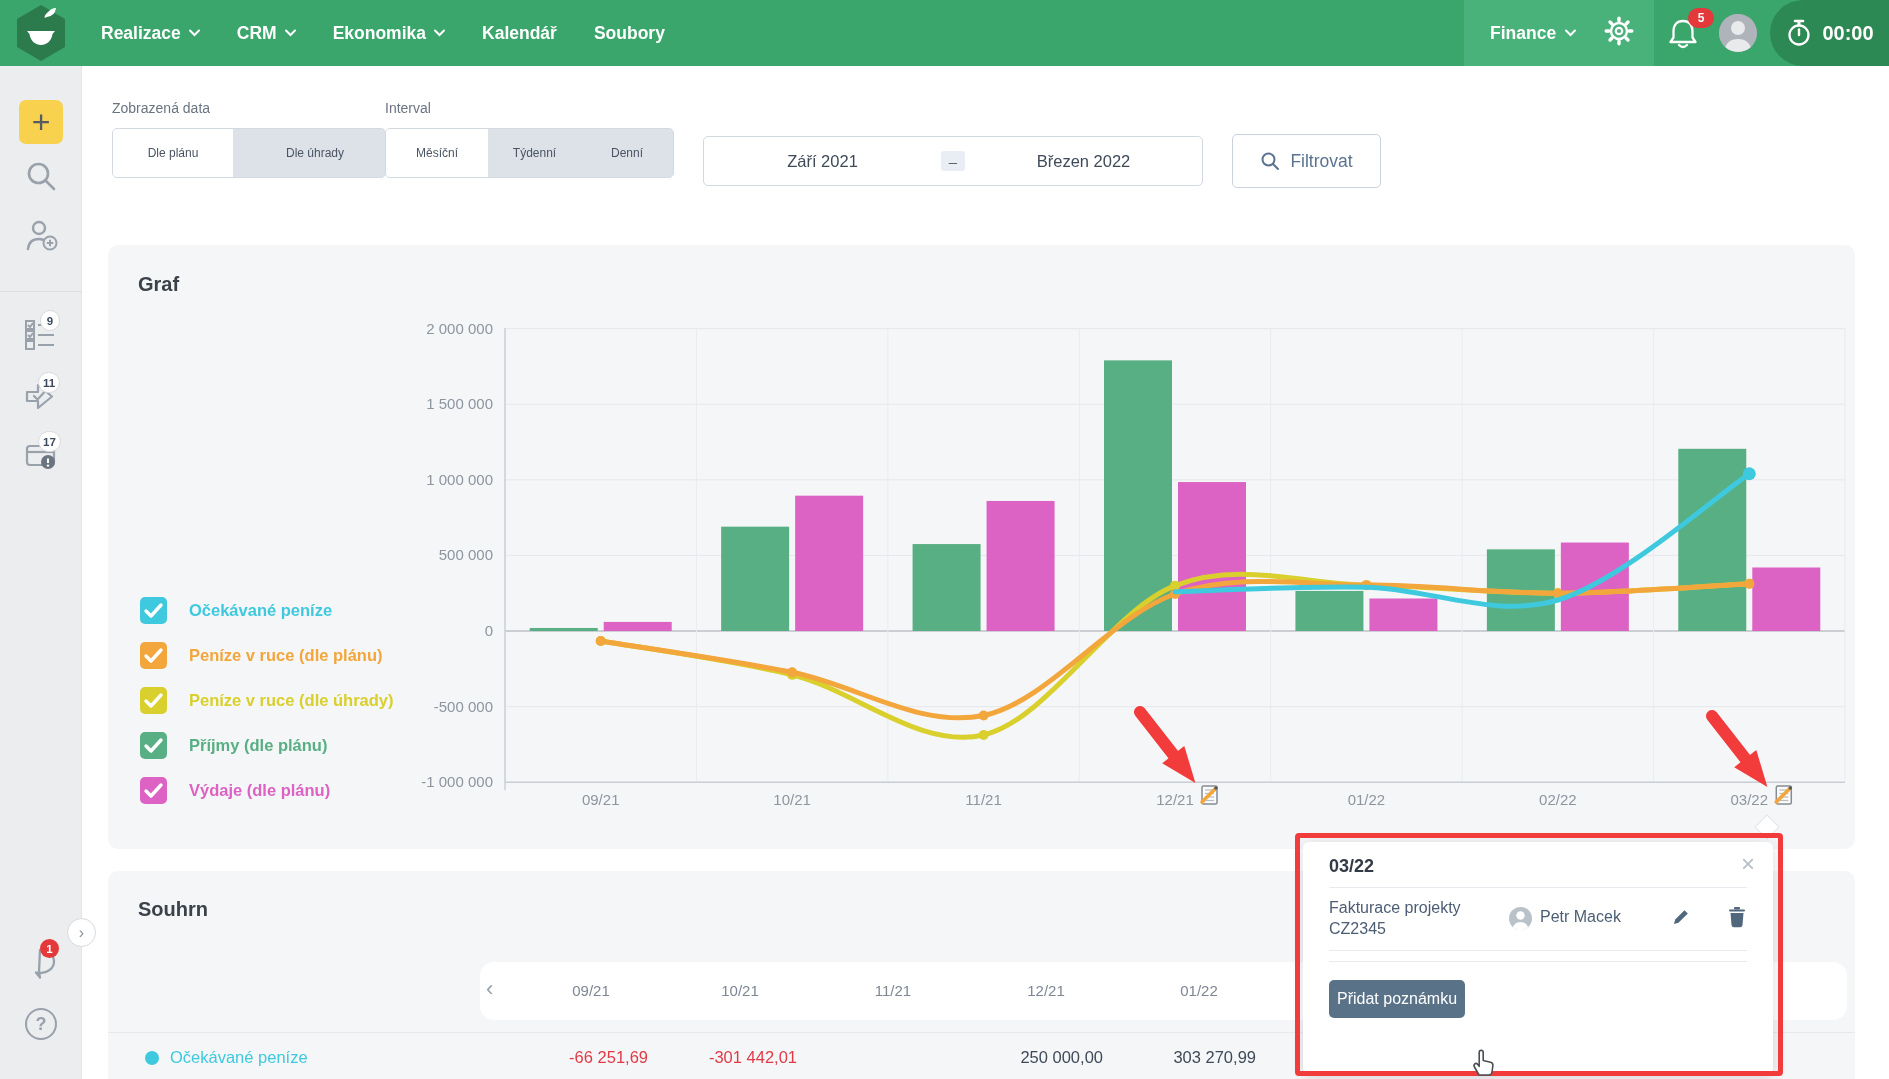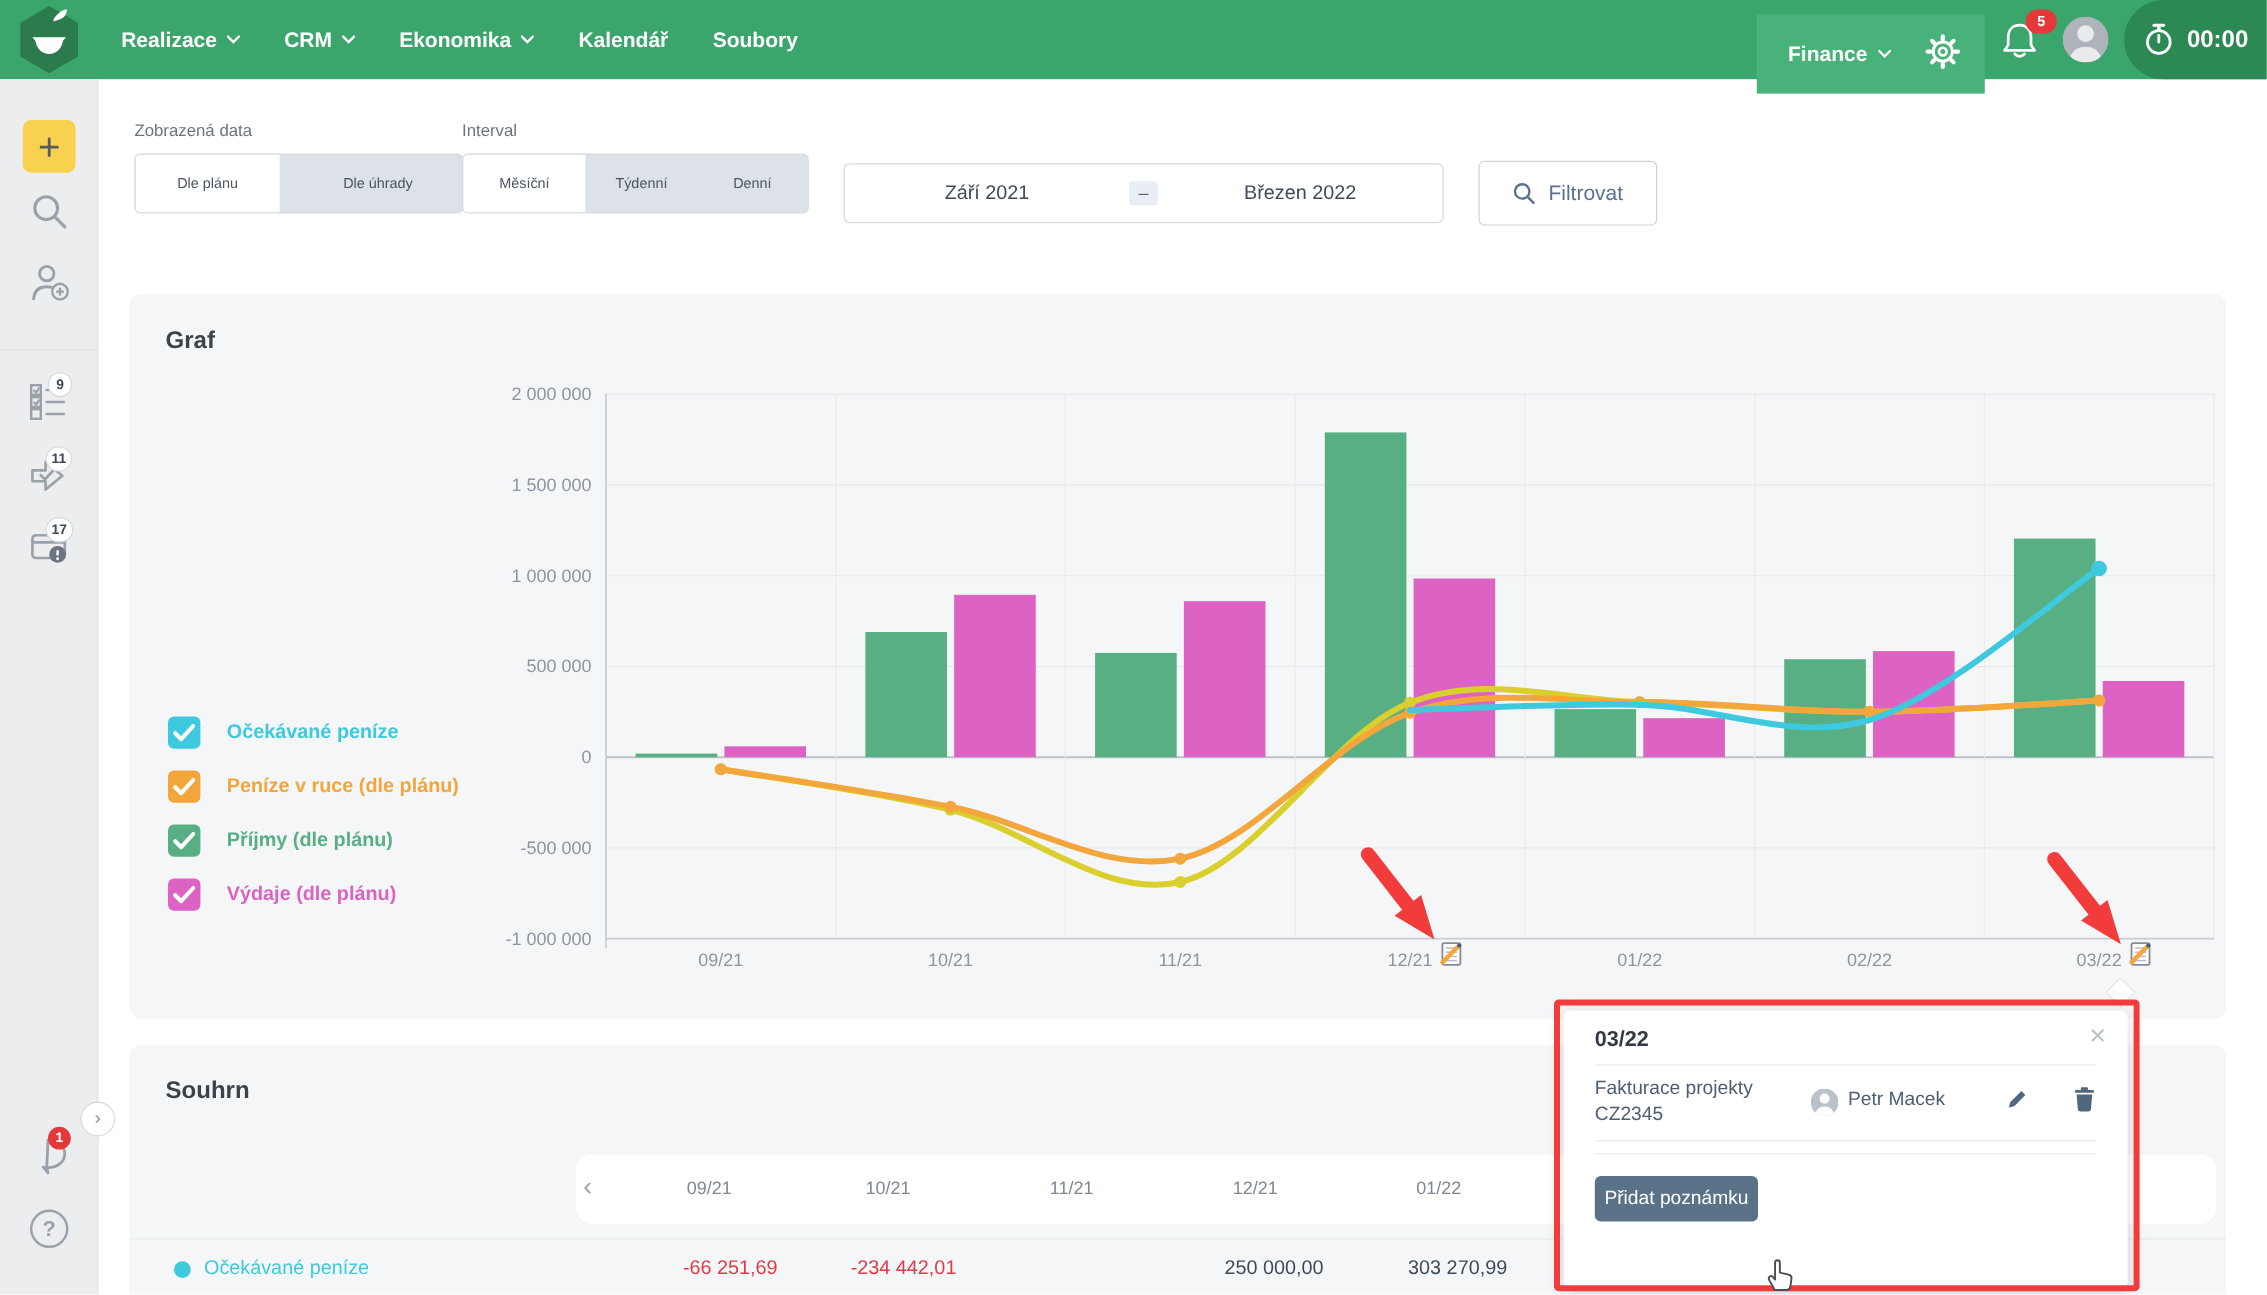--- a/index.html
+++ b/index.html
@@ -2,21 +2,21 @@
 <html><head>
 <meta charset="utf-8">
 <style>
   html,body{margin:0;padding:0;background:#fff;font-family:"Liberation Sans",sans-serif;}
   .page{position:relative;width:1889px;height:1079px;overflow:hidden;background:#fff;}
   
   .navbar{position:absolute;left:0;top:0;width:1889px;height:66px;background:#3aa66c;}
   .logo{position:absolute;left:13px;top:3px;}
   .nav-menu{position:absolute;left:101px;top:0;height:66px;display:flex;align-items:center;gap:37px;}
   .nav-item{display:flex;align-items:center;gap:8px;color:#fff;font-size:17.5px;font-weight:600;cursor:pointer;white-space:nowrap;}
-  .ws-panel{position:absolute;left:1464px;top:12px;width:190px;height:66px;background:#49b17a;display:flex;align-items:center;justify-content:space-between;padding:0 20px 0 26px;box-sizing:border-box;}
+  .ws-panel{position:absolute;left:1464px;top:0;width:190px;height:66px;background:#49b17a;display:flex;align-items:center;justify-content:space-between;padding:0 20px 0 26px;box-sizing:border-box;}
   .ws-name{display:flex;align-items:center;gap:9px;color:#fff;font-size:17.5px;font-weight:600;}
   .bell-wrap{position:absolute;left:1666px;top:15px;width:46px;height:40px;}
   .nav-badge{position:absolute;left:22px;top:-7px;min-width:20px;height:20px;border-radius:10px;background:#e5383b;color:#fff;font-size:12px;font-weight:700;display:flex;align-items:center;justify-content:center;padding:0 3px;}
   .avatar{position:absolute;left:1719px;top:14px;width:38px;height:38px;border-radius:50%;overflow:hidden;background:#9aa0a6;}
   .timer{position:absolute;left:1770px;top:0;width:119px;height:66px;background:#2d8953;border-radius:33px 0 0 33px;display:flex;align-items:center;justify-content:center;gap:9px;color:#fff;font-size:20px;font-weight:600;}
   
   .sidebar{position:absolute;left:0;top:66px;width:82px;height:1013px;background:#ebedef;border-right:1px solid #e2e4e7;box-sizing:border-box;}
   .plus-btn{position:absolute;left:19px;top:34px;width:44px;height:44px;background:#f8d14e;border-radius:7px;display:flex;align-items:center;justify-content:center;color:#555c64;font-size:32px;font-weight:400;line-height:0;cursor:pointer;}
   .side-div{position:absolute;left:0;top:225px;width:82px;height:1px;background:#dcdee1;}
   .s-badge{position:absolute;min-width:20px;height:21px;border-radius:11px;background:#fff;border:1px solid #d7dade;color:#3c4a5e;font-size:11.5px;font-weight:700;display:flex;align-items:center;justify-content:center;padding:0 4px;box-sizing:border-box;}
@@ -253,20 +253,28 @@
         </span>
         <span class="lg-label" style="color: rgb(62, 201, 222);">Očekávané peníze</span>
       </div>
       <div class="lg-item">
         <span class="lg-box" style="background: rgb(242, 166, 59);">
           <svg width="27" height="27" viewBox="0 0 27 27">
             <polyline points="6,14 11,19 21,8" fill="none" stroke="#ffffff" stroke-width="3.4" stroke-linecap="round" stroke-linejoin="round"></polyline>
           </svg>
         </span>
         <span class="lg-label" style="color: rgb(242, 166, 59);">Peníze v ruce (dle plánu)</span>
+      </div>
+      <div class="lg-item">
+        <span class="lg-box" style="background: rgb(217, 207, 45);">
+          <svg width="27" height="27" viewBox="0 0 27 27">
+            <polyline points="6,14 11,19 21,8" fill="none" stroke="#ffffff" stroke-width="3.4" stroke-linecap="round" stroke-linejoin="round"></polyline>
+          </svg>
+        </span>
+        <span class="lg-label" style="color: rgb(217, 207, 45);">Peníze v ruce (dle úhrady)</span>
       </div>
       <div class="lg-item">
         <span class="lg-box" style="background: rgb(88, 175, 131);">
           <svg width="27" height="27" viewBox="0 0 27 27">
             <polyline points="6,14 11,19 21,8" fill="none" stroke="#ffffff" stroke-width="3.4" stroke-linecap="round" stroke-linejoin="round"></polyline>
           </svg>
         </span>
         <span class="lg-label" style="color: rgb(88, 175, 131);">Příjmy (dle plánu)</span>
       </div>
       <div class="lg-item">
@@ -383,21 +391,21 @@
       <span class="tbl-col" style="left: 680px;">10/21</span>
       <span class="tbl-col" style="left: 833px;">11/21</span>
       <span class="tbl-col" style="left: 986px;">12/21</span>
       <span class="tbl-col" style="left: 1139px;">01/22</span>
     </div>
   <div class="tbl-divider"></div>
   <span class="row-dot" id="row-dot" style="background: rgb(62, 201, 222);"></span>
   <span class="row-label" id="row-label" style="color: rgb(62, 201, 222);">Očekávané peníze</span>
   <div id="tbl-cells">
       <span class="cell neg" style="left: 491px;">-66 251,69</span>
-      <span class="cell neg" style="left: 640px;">-234 442,01</span>
+      <span class="cell neg" style="left: 640px;">-301 442,01</span>
       <span class="cell neg" style="left: 793px; margin-top: 44px;">-559 186,29</span>
       <span class="cell" style="left: 946px;">250 000,00</span>
       <span class="cell" style="left: 1099px;">303 270,99</span>
     </div>
 
   <div class="popup-caret"></div>
   <div class="popup">
     <div class="popup-title">03/22</div>
     <span class="popup-close">×</span>
     <div class="p-div"></div>

